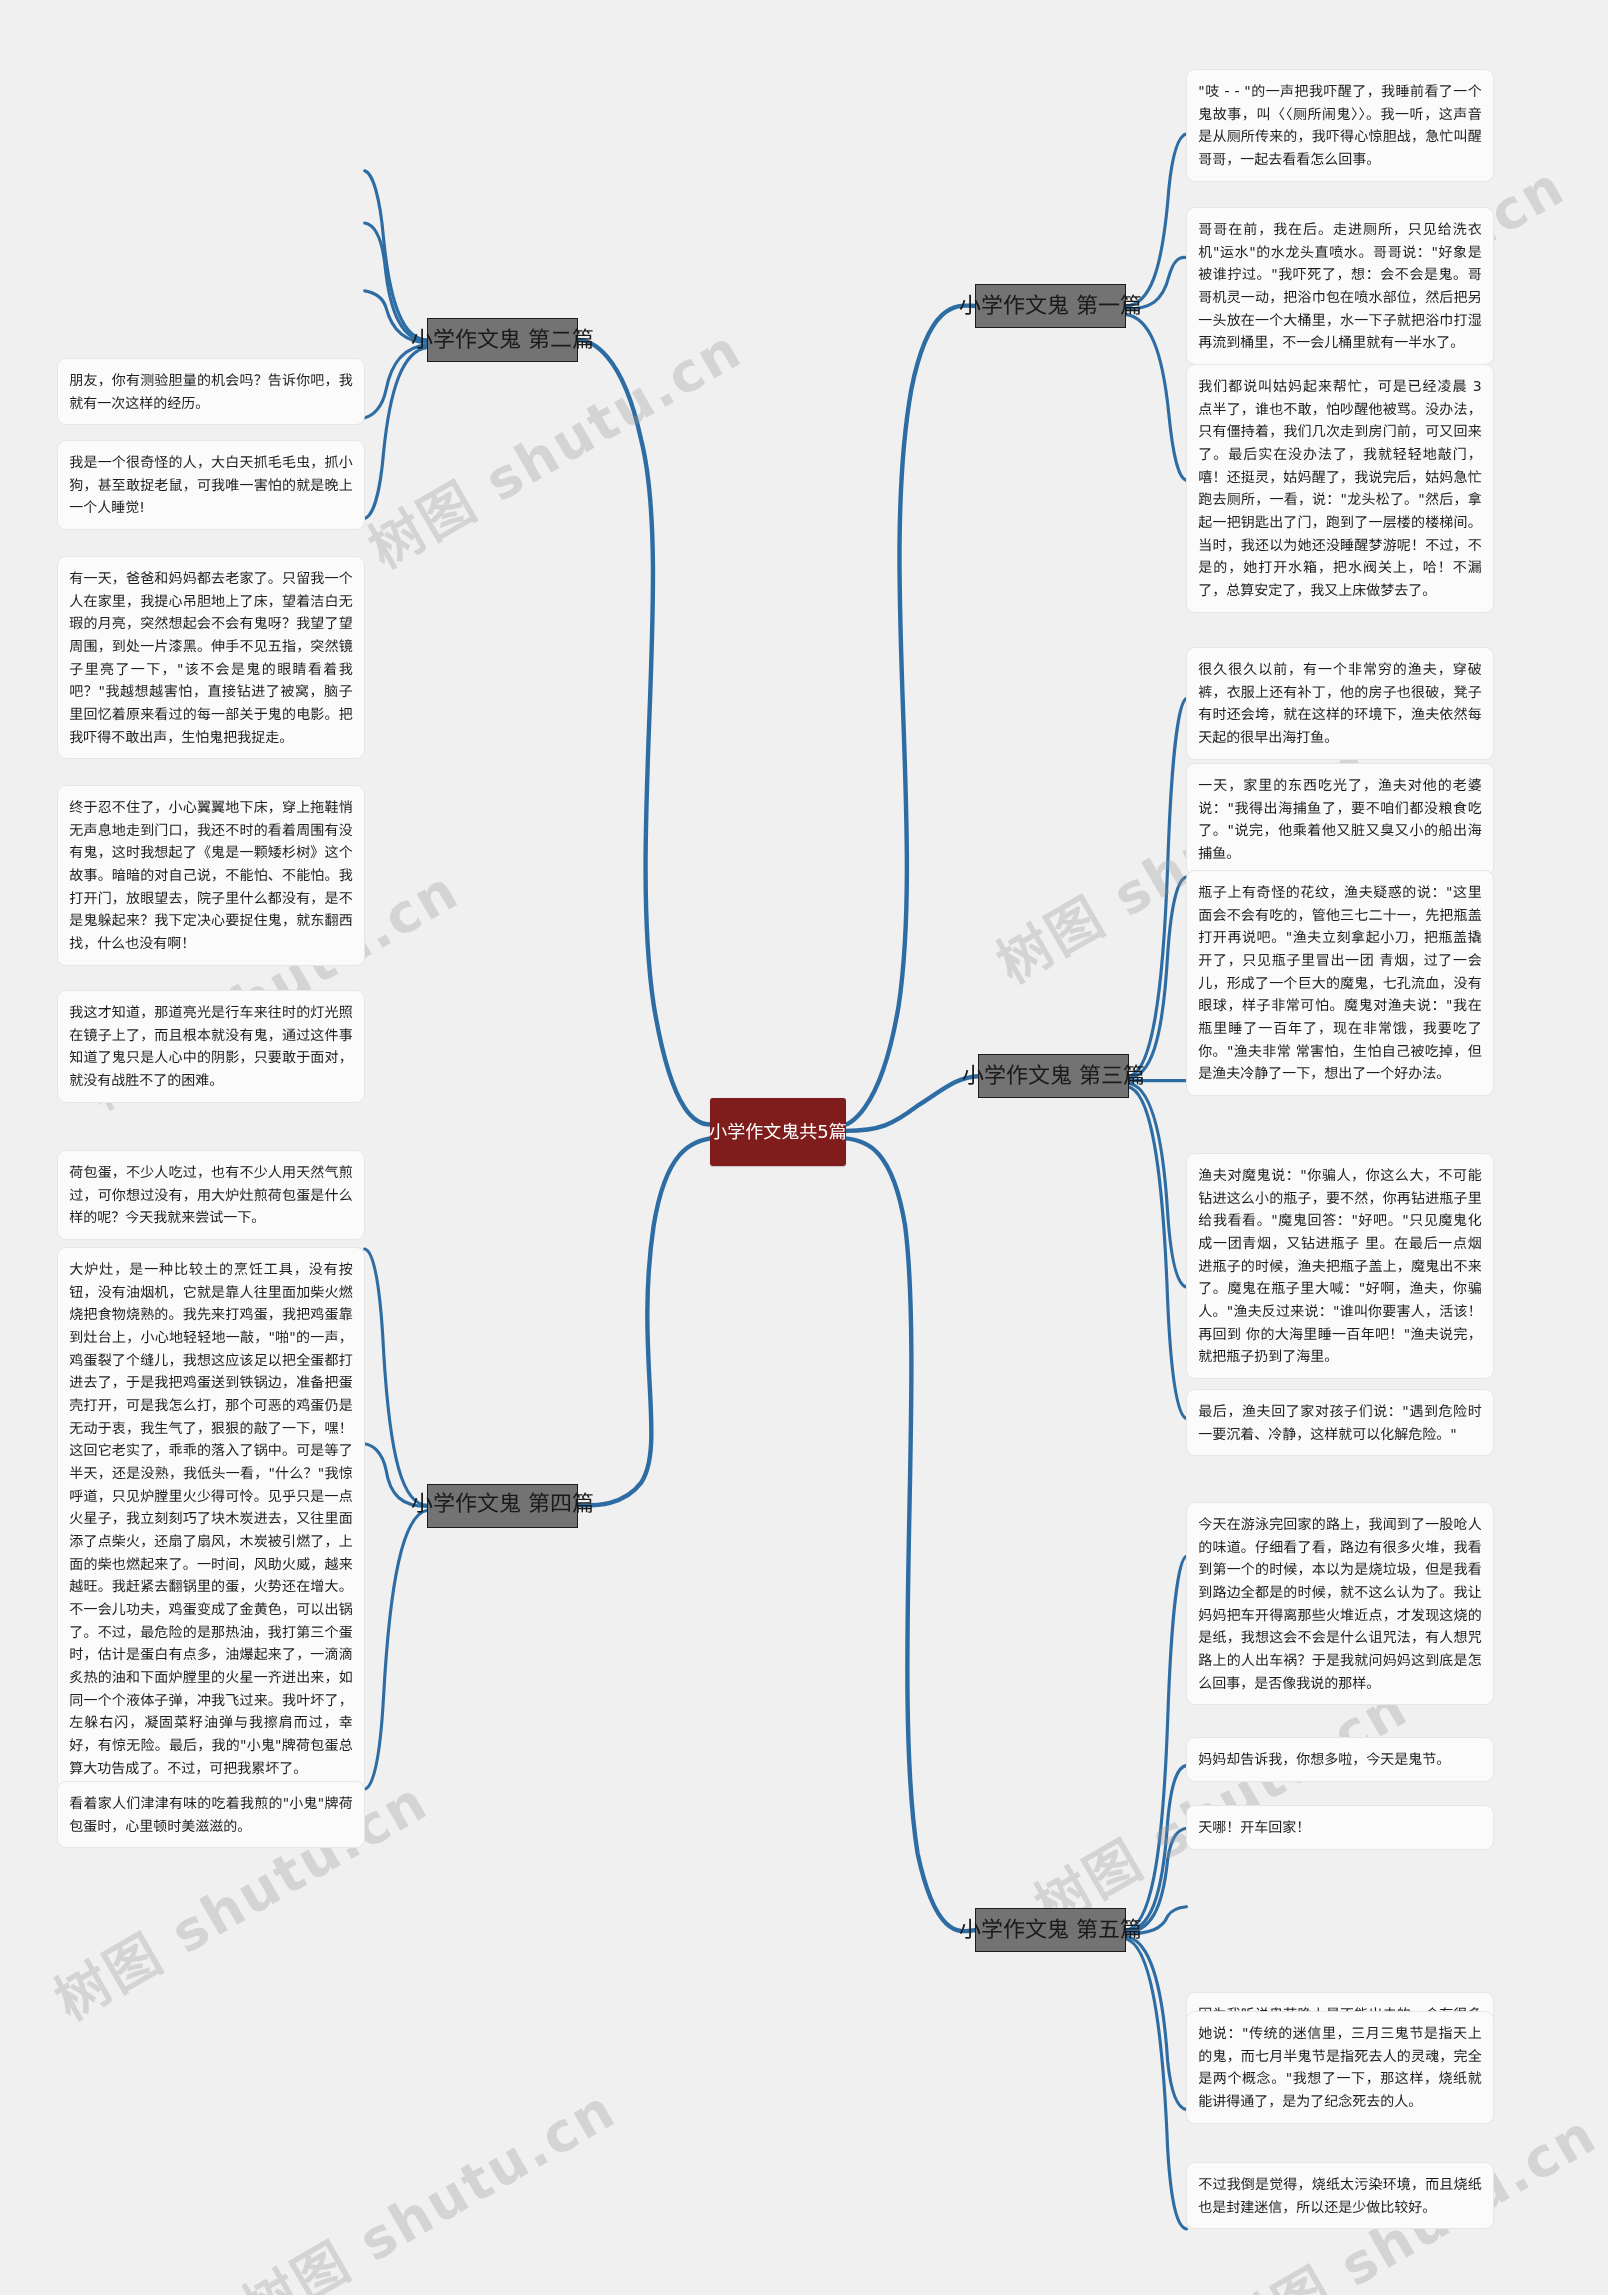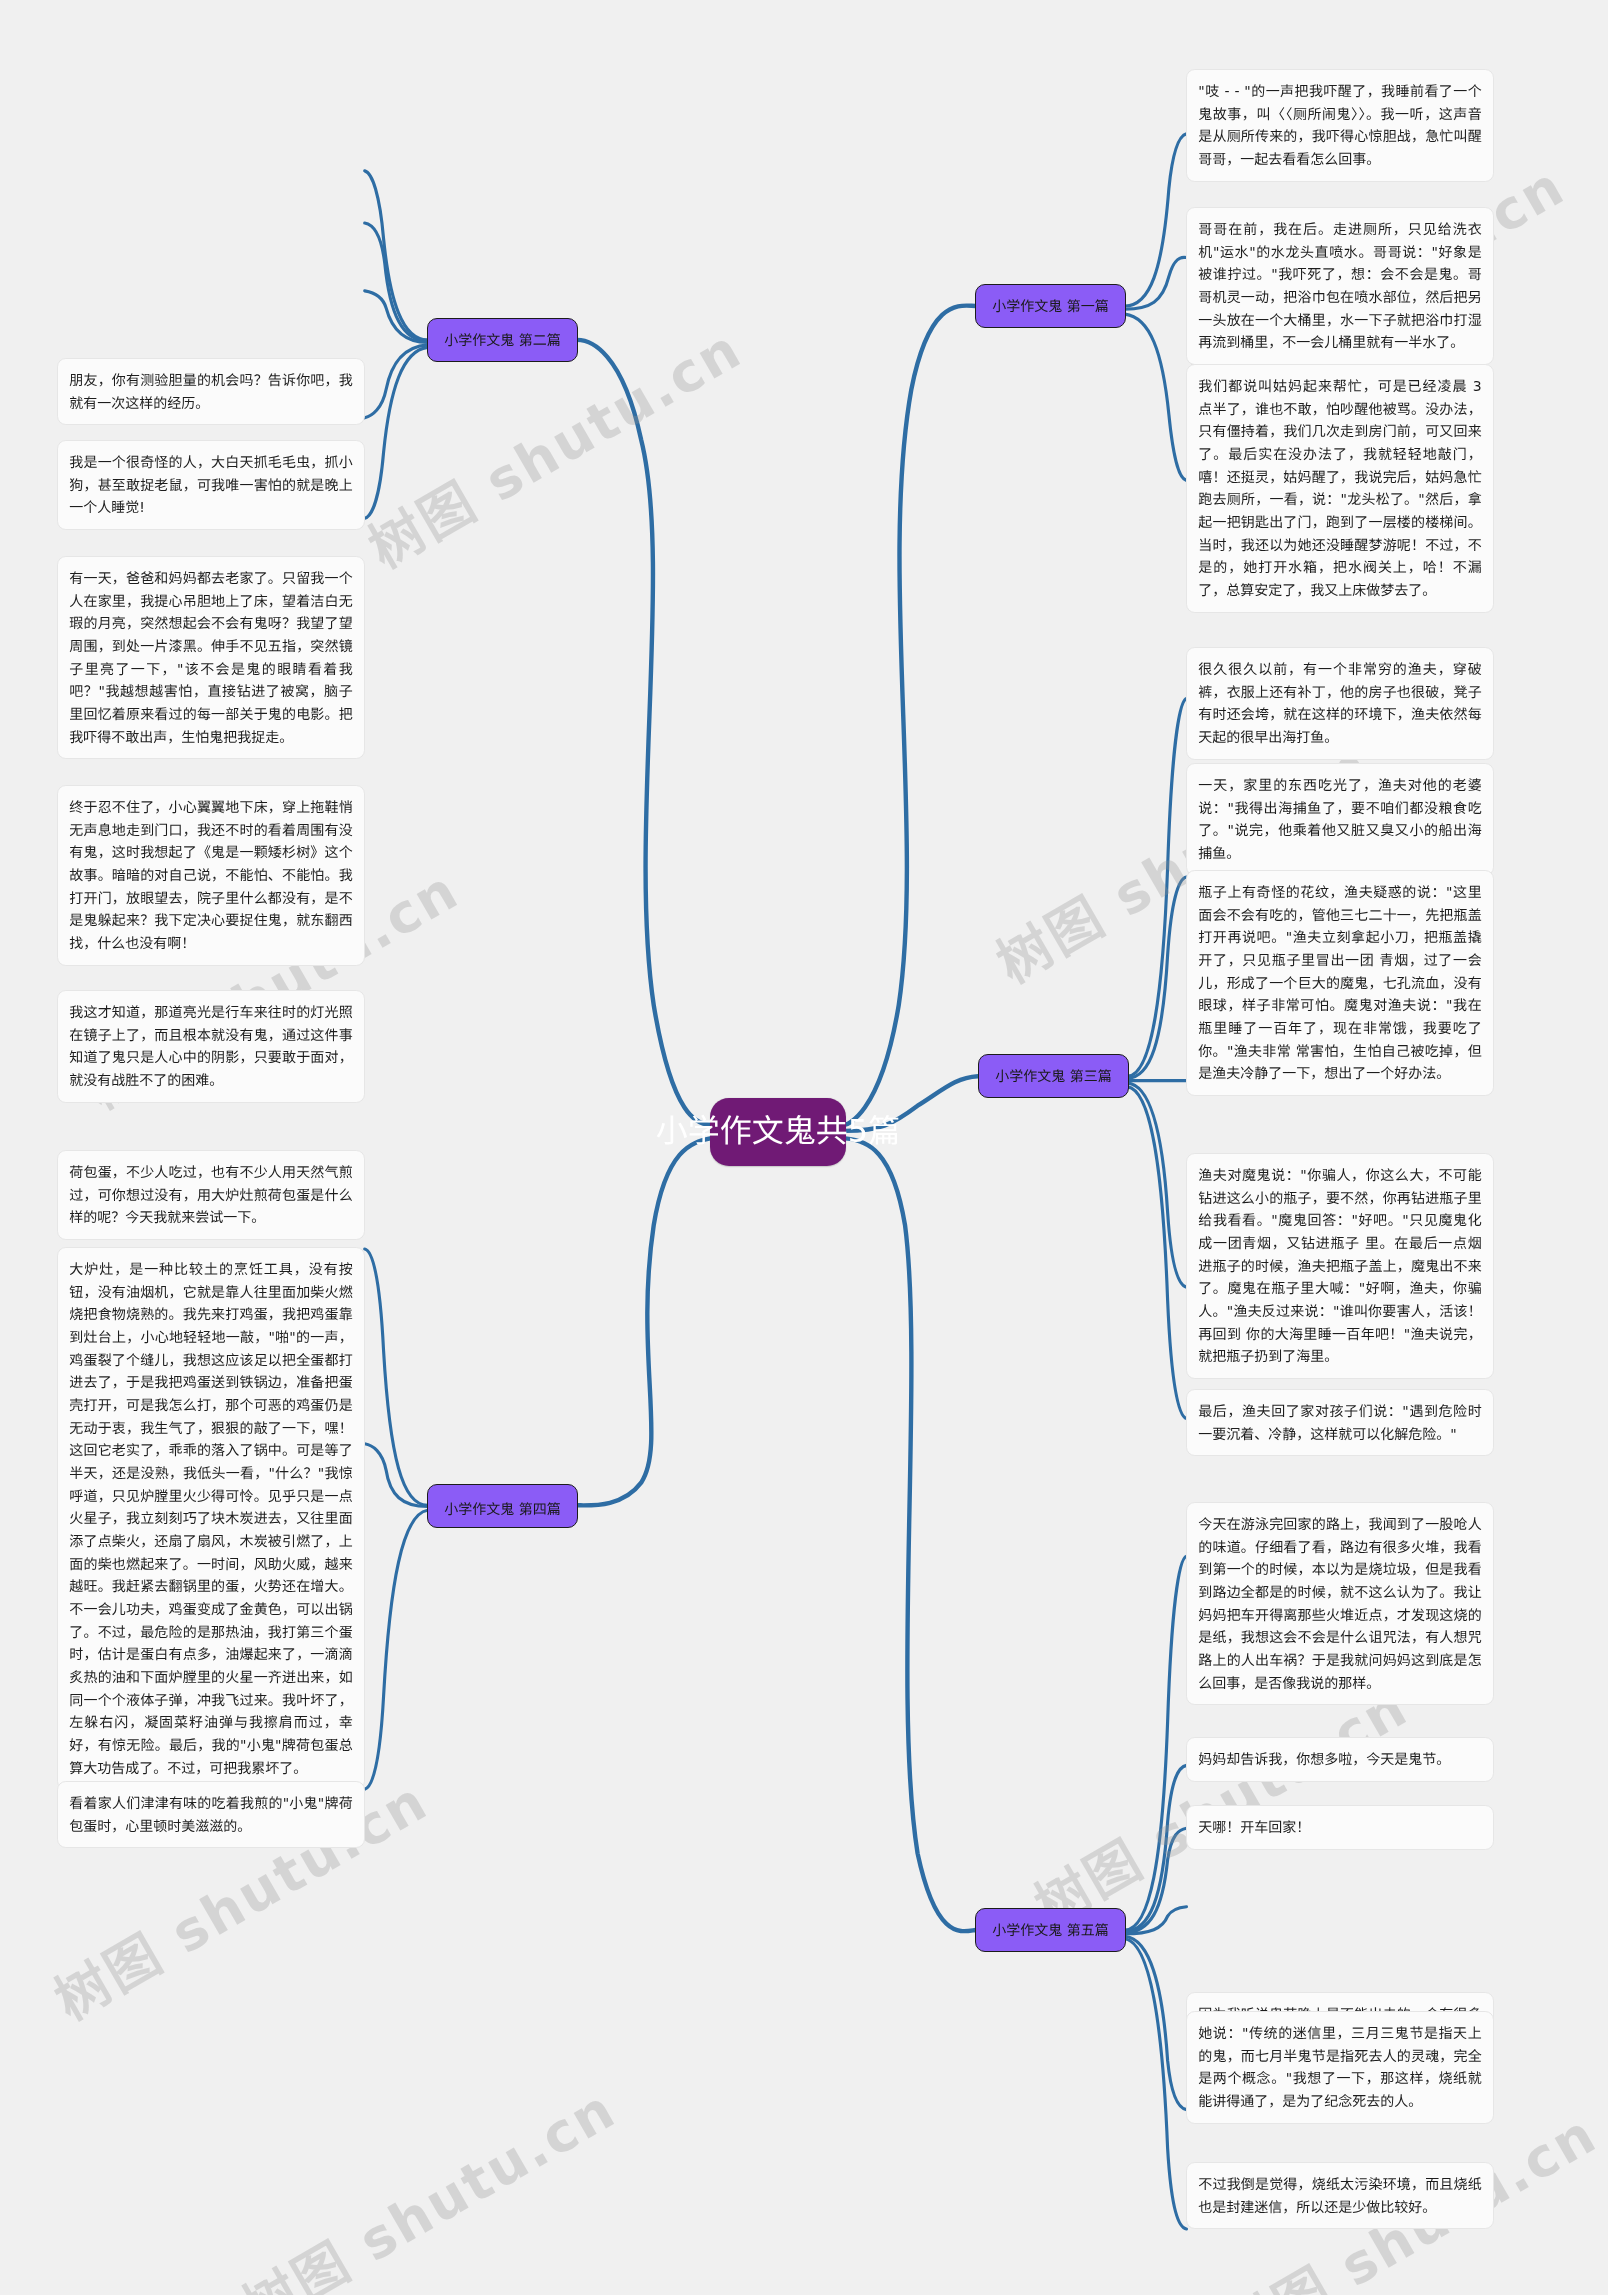--- a/index.html
+++ b/index.html
@@ -43,39 +43,39 @@
     white-space: nowrap;
     font-family: "DejaVu Sans", "Liberation Sans", sans-serif;
   }
   .node {
     position: absolute;
     z-index: 3;
     box-sizing: border-box;
   }
   
   .root-node {
-    background: #701a75;
+    background: #7f1d1d;
     color: #ffffff;
-    border-radius: 19px;
-    font-size: 32px;
+    border-radius: 3px;
+    font-size: 18px;
     line-height: 1.3;
     display: flex;
     align-items: center;
     justify-content: center;
     padding: 11.3px 16.3px;
     white-space: nowrap;
     box-shadow: 0 0.6px 1.3px rgba(0,0,0,0.18);
   }
   
   .branch-node {
-    background: #8b5cf6;
+    background: #737373;
     color: #1a1a1a;
     border: 1.3px solid #1c1c1c;
-    border-radius: 10px;
-    font-size: 14px;
+    border-radius: 0;
+    font-size: 22px;
     line-height: 1.3;
     display: flex;
     align-items: center;
     justify-content: center;
     padding: 8.8px 14px;
     white-space: nowrap;
   }
   
   .leaf-node {
     background: #fbfbfb;

